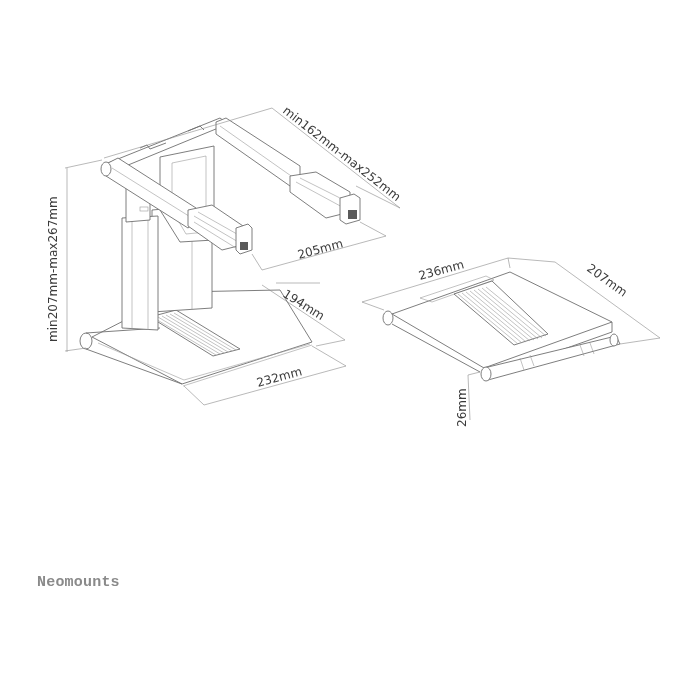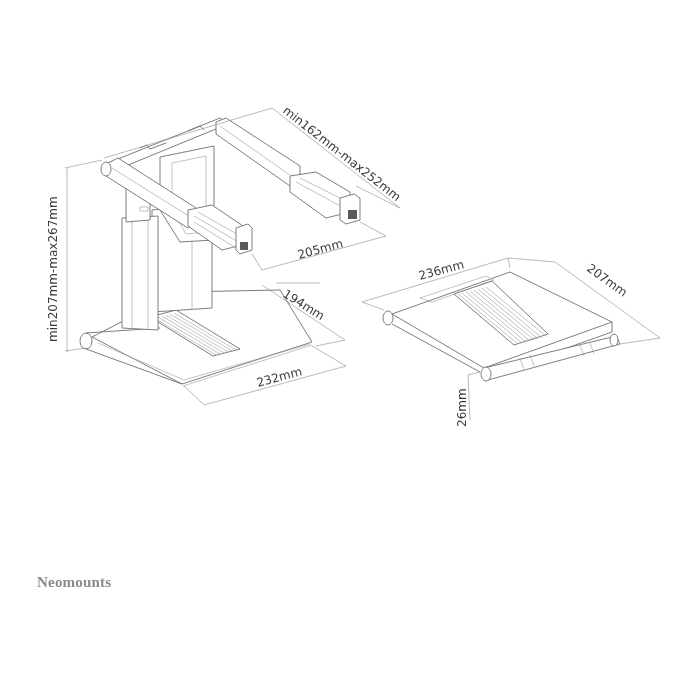--- a/index.html
+++ b/index.html
@@ -3,21 +3,21 @@
 <meta charset="utf-8">
 <style>
   html,body{margin:0;padding:0;background:#ffffff;}
   body{width:700px;height:700px;position:relative;overflow:hidden;font-family:"DejaVu Sans",sans-serif;}
   svg{position:absolute;left:0;top:0;}
   .ln{stroke:#6f6f6f;stroke-width:0.9;fill:none;}
   .lt{stroke:#9a9a9a;stroke-width:0.6;fill:none;}
   .fw{fill:#ffffff;stroke:#6f6f6f;stroke-width:0.9;}
   .dim{stroke:#8a8a8a;stroke-width:0.6;fill:none;}
   .lbl{font-family:"DejaVu Sans",sans-serif;font-size:12px;fill:#3a3a3a;}
-  .brand{position:absolute;left:37px;top:574px;font-family:Liberation Serif, serif;font-size:15px;font-weight:bold;color:#8a8a8a;letter-spacing:0.2px;}
+  .brand{position:absolute;left:37px;top:574px;font-family:Liberation Mono, monospace;font-size:15px;font-weight:bold;color:#8a8a8a;letter-spacing:0.2px;}
 </style>
 </head>
 <body>
 
 <svg width="700" height="700" viewBox="0 0 700 700">
 
   <g>
 
     <path class="fw" d="M92 337 L180 292 L280 290 L312 342 L182 384 Z"></path>
     <path class="lt" d="M98 343 L184 380 L310 344"></path>

